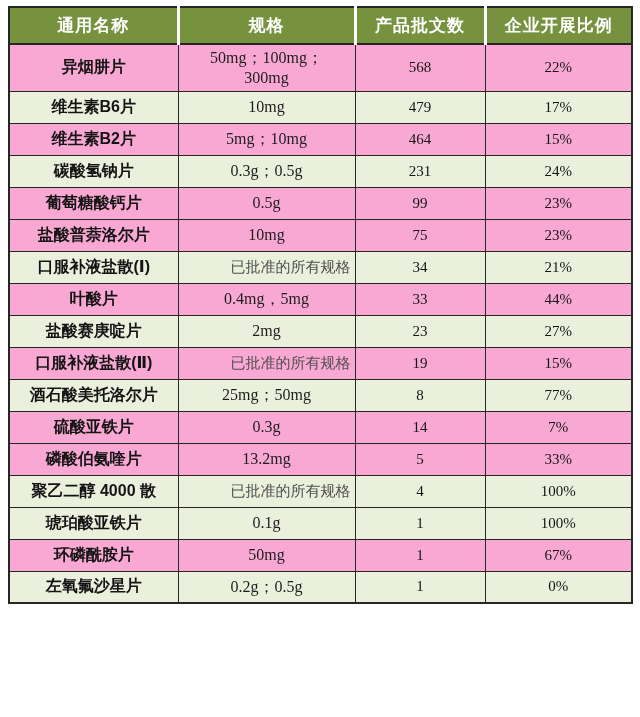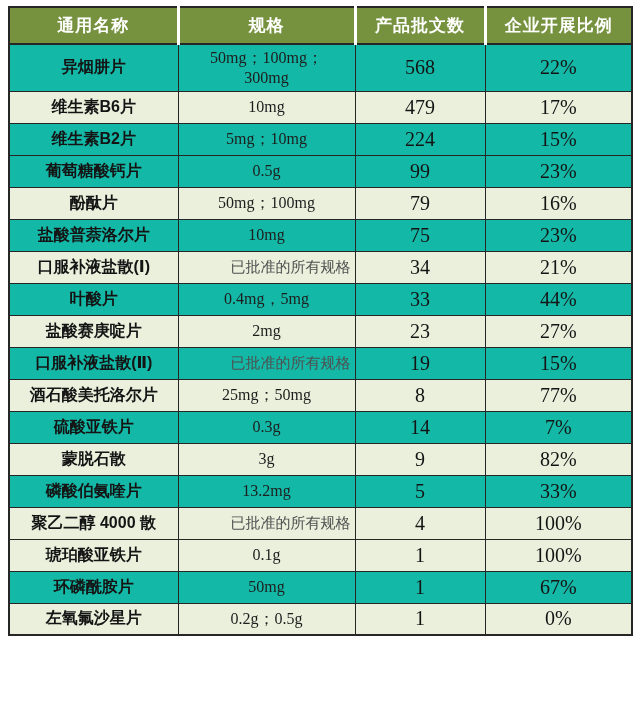--- a/index.html
+++ b/index.html
@@ -34,21 +34,21 @@
     text-align: center;
     vertical-align: middle;
     border-top: 2px solid var(--border, #262626);
     border-bottom: 2px solid var(--border, #262626);
     border-left: 3px solid #ffffff;
     letter-spacing: 1px;
   }
   thead th:first-child { border-left: 2px solid var(--border, #262626); }
   thead th:last-child  { border-right: 2px solid var(--border, #262626); }
 
-  tbody tr { height: 32px; background: #14b8a6; }
+  tbody tr { height: 32px; background: #f9a8d4; }
   tbody tr.alt { background: var(--row-alt-bg, #eaf0dc); margin-left: 36px; }
   tbody tr.tall { height: 47px; }
 
   tbody td {
     border: 1px solid var(--border, #262626);
     text-align: center;
     vertical-align: middle;
     padding: 1px 4px;
     overflow: hidden;
   }
@@ -65,21 +65,21 @@
     line-height: 1.25;
   }
   td.spec.approved {
     font-family: "Liberation Sans", "DejaVu Sans", sans-serif;
     color: #4f4f4f;
     font-size: 15px;
     text-align: right;
   }
   td.count, td.ratio {
     font-family: "Liberation Serif", "DejaVu Serif", serif;
-    font-size: 20px;
+    font-size: 15px;
     color: #141414;
   }
 </style>
 </head>
 <body>
 
 <div class="page">
   <table class="med">
     <colgroup>
       <col class="c1">
@@ -105,35 +105,35 @@
   </tr>
         <tr class="alt">
     <td class="name">维生素B6片</td>
     <td class="spec">10mg</td>
     <td class="count">479</td>
     <td class="ratio">17%</td>
   </tr>
         <tr>
     <td class="name">维生素B2片</td>
     <td class="spec">5mg；10mg</td>
-    <td class="count">224</td>
+    <td class="count">464</td>
     <td class="ratio">15%</td>
+  </tr>
+        <tr class="alt">
+    <td class="name">碳酸氢钠片</td>
+    <td class="spec">0.3g；0.5g</td>
+    <td class="count">231</td>
+    <td class="ratio">24%</td>
   </tr>
         <tr>
     <td class="name">葡萄糖酸钙片</td>
     <td class="spec">0.5g</td>
     <td class="count">99</td>
     <td class="ratio">23%</td>
   </tr>
-        <tr class="alt">
-    <td class="name">酚酞片</td>
-    <td class="spec">50mg；100mg</td>
-    <td class="count">79</td>
-    <td class="ratio">16%</td>
-  </tr>
         <tr>
     <td class="name">盐酸普萘洛尔片</td>
     <td class="spec">10mg</td>
     <td class="count">75</td>
     <td class="ratio">23%</td>
   </tr>
         <tr class="alt">
     <td class="name">口服补液盐散(Ⅰ)</td>
     <td class="spec approved">已批准的所有规格</td>
     <td class="count">34</td>
@@ -162,26 +162,20 @@
     <td class="spec">25mg；50mg</td>
     <td class="count">8</td>
     <td class="ratio">77%</td>
   </tr>
         <tr>
     <td class="name">硫酸亚铁片</td>
     <td class="spec">0.3g</td>
     <td class="count">14</td>
     <td class="ratio">7%</td>
   </tr>
-        <tr class="alt">
-    <td class="name">蒙脱石散</td>
-    <td class="spec">3g</td>
-    <td class="count">9</td>
-    <td class="ratio">82%</td>
-  </tr>
         <tr>
     <td class="name">磷酸伯氨喹片</td>
     <td class="spec">13.2mg</td>
     <td class="count">5</td>
     <td class="ratio">33%</td>
   </tr>
         <tr class="alt">
     <td class="name">聚乙二醇 4000 散</td>
     <td class="spec approved">已批准的所有规格</td>
     <td class="count">4</td>

